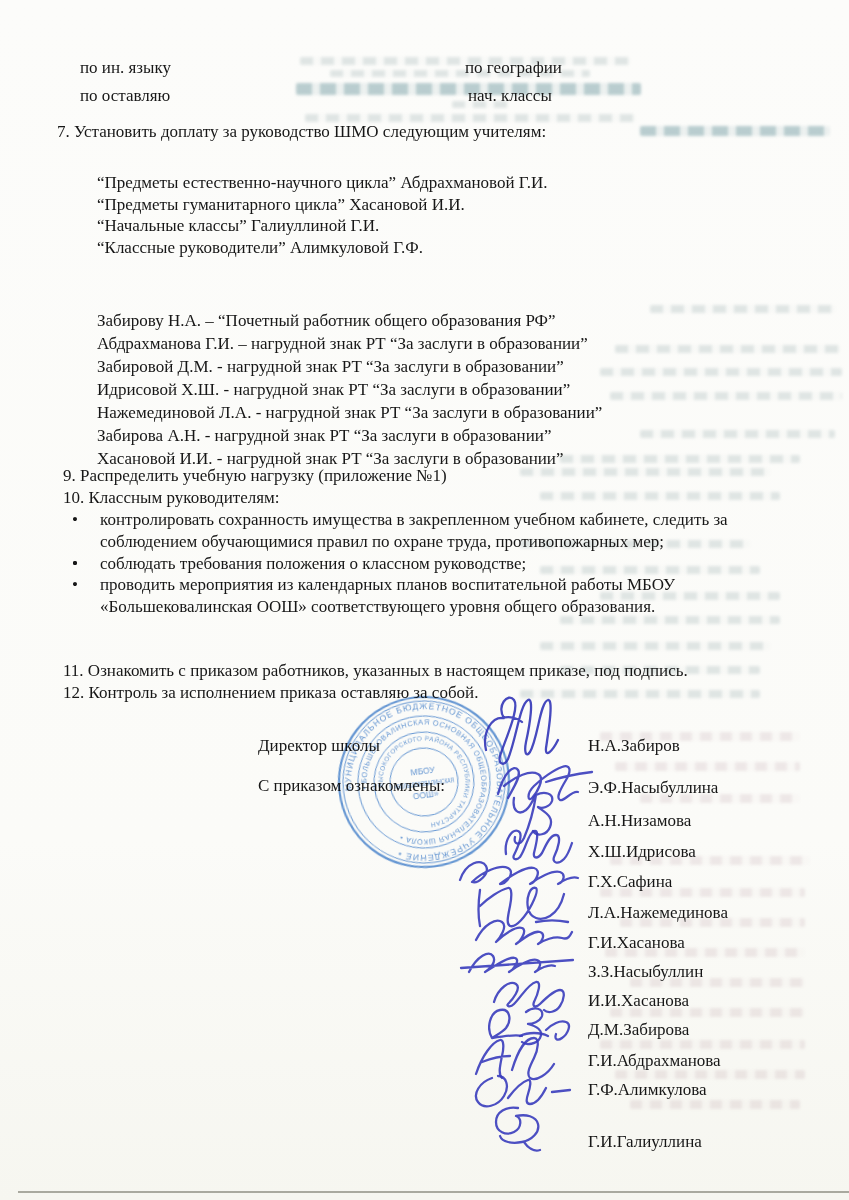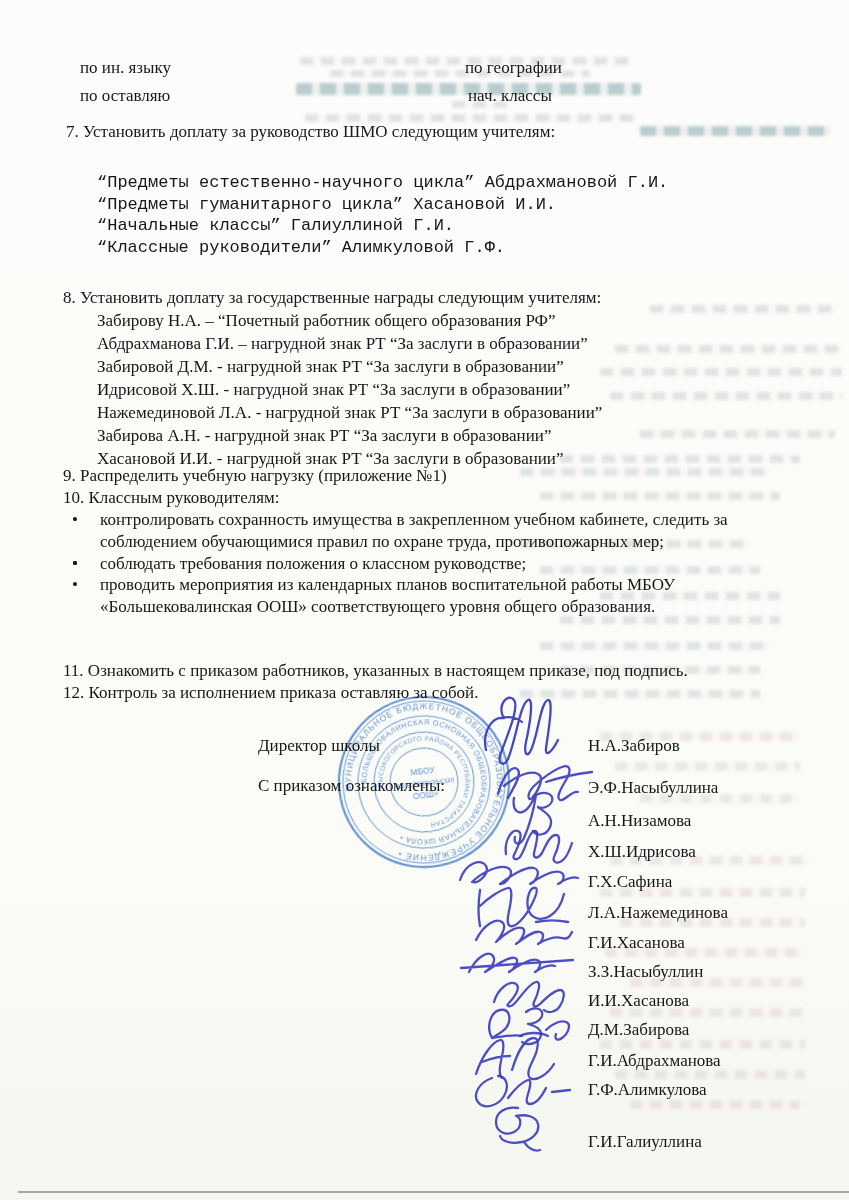--- a/index.html
+++ b/index.html
@@ -4,21 +4,21 @@
 <style>
   html,body{margin:0;padding:0;background:#d9d9d5;}
   .page{
     position:relative;width:849px;height:1200px;margin:0 auto;overflow:hidden;
     background:linear-gradient(180deg,#fcfcfa 0%,#fbfbf8 70%,#f6f6f0 100%);
     font-family:"Liberation Serif","DejaVu Serif",serif;color:#171717;
   }
   .line{position:absolute;font-size:17px;white-space:nowrap;z-index:2;}
   .listblock{position:absolute;font-size:17px;z-index:2;}
   .listblock .row{white-space:nowrap;}
-  .shmo .row{line-height:21.5px;font-family:Liberation Mono, monospace;}
+  .shmo .row{line-height:21.5px;}
   .awards .row{line-height:23px;}
   .duties{position:absolute;left:63px;top:509px;width:700px;font-size:17px;line-height:21.8px;z-index:2;}
   .duty{position:relative;padding-left:37px;}
   .duty .marker{position:absolute;left:9px;top:0;}
   .sig{position:absolute;fill:none;stroke-width:2.3;stroke-linecap:round;stroke-linejoin:round;opacity:.9;z-index:4;}
   .stamp{position:absolute;left:336px;top:694px;width:176px;height:176px;transform:rotate(-7deg);opacity:.85;mix-blend-mode:multiply;z-index:3;filter:blur(.2px);}
   .bleed{position:absolute;z-index:0;filter:blur(1.6px);opacity:.5;border-radius:2px;pointer-events:none;
     background:repeating-linear-gradient(90deg,rgba(105,135,138,.38) 0 13px,rgba(105,135,138,.05) 13px 21px);}
   .bleed.strong{opacity:.7;background:repeating-linear-gradient(90deg,rgba(62,118,128,.5) 0 16px,rgba(62,118,128,.12) 16px 24px);}
   .bleed.pink{opacity:.38;background:repeating-linear-gradient(90deg,rgba(150,105,120,.35) 0 12px,rgba(150,105,120,.06) 12px 20px);}
@@ -27,30 +27,29 @@
 </head>
 <body>
 
 <div class="page" id="page">
 
   <div class="line" style="left:80px;top:58px">по ин. языку</div>
   <div class="line" style="left:465px;top:58px">по географии</div>
   <div class="line" style="left:80px;top:86px">по оставляю</div>
   <div class="line" style="left:468px;top:86px">нач. классы</div>
 
-  <div class="line" style="left:66px;top:122px">7. Установить доплату за руководство ШМО следующим учителям:</div>
+  <div class="line" style="left:57px;top:122px">7. Установить доплату за руководство ШМО следующим учителям:</div>
 
   <div class="listblock shmo" style="left:97px;top:172px">
     <div class="row">“Предметы естественно-научного цикла” Абдрахмановой Г.И.</div>
     <div class="row">“Предметы гуманитарного цикла” Хасановой И.И.</div>
     <div class="row">“Начальные классы” Галиуллиной Г.И.</div>
     <div class="row">“Классные руководители” Алимкуловой Г.Ф.</div>
   </div>
 
-  <div class="line" style="left:63px;top:288px">8. Установить доплату за государственные награды следующим учителям:</div>
 
   <div class="listblock awards" style="left:97px;top:309px">
     <div class="row">Забирову Н.А. – “Почетный работник общего образования РФ”</div>
     <div class="row">Абдрахманова Г.И. – нагрудной знак РТ “За заслуги в образовании”</div>
     <div class="row">Забировой Д.М. - нагрудной знак РТ “За заслуги в образовании”</div>
     <div class="row">Идрисовой Х.Ш. - нагрудной знак РТ “За заслуги в образовании”</div>
     <div class="row">Нажемединовой Л.А. - нагрудной знак РТ “За заслуги в образовании”</div>
     <div class="row">Забирова А.Н. - нагрудной знак РТ “За заслуги в образовании”</div>
     <div class="row">Хасановой И.И. - нагрудной знак РТ “За заслуги в образовании”</div>
   </div>

